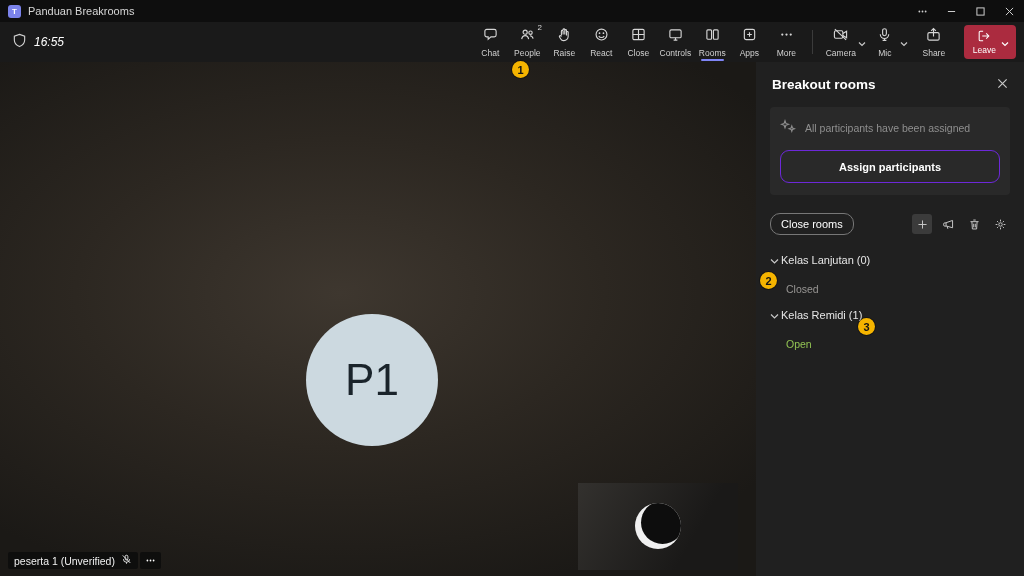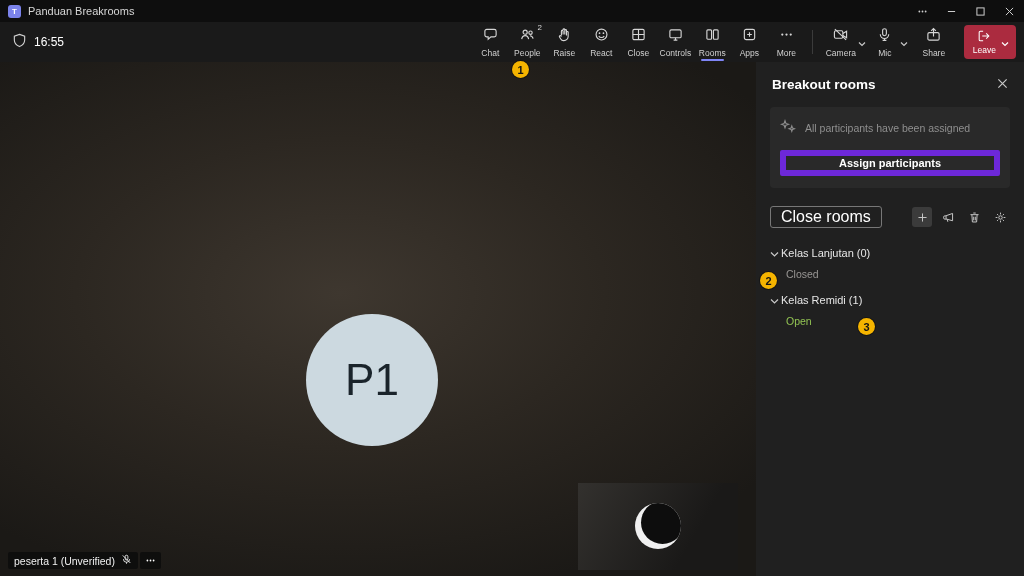--- a/index.html
+++ b/index.html
@@ -17,21 +17,21 @@
   .tb-winbtns { margin-left:auto; display:flex; height:100%; }
   .winbtn { width:29px; height:100%; display:flex; align-items:center; justify-content:center; }
   .winbtn svg { width:9px; height:9px; stroke:#cfcfcf; stroke-width:1.1; fill:none; }
   .winbtn svg .fill { fill:#cfcfcf; stroke:none; }
 
   
   .toolbar { position:absolute; top:22px; left:0; right:0; height:40px; background:#1a1a1a;
              display:flex; align-items:center; padding:0 8px; }
   .tb-left { display:flex; align-items:center; gap:7px; padding-left:4px; }
   .shield svg { width:15px; height:15px; stroke:#d0d0d0; fill:none; stroke-width:1.2; }
-  .timer { font-size:12px; color:#fff; }
+  .timer { font-size:12px; color:#fff;font-style:italic; }
   .tb-spacer { flex:1; }
   .tb-main { display:flex; align-items:center; }
   .tbtn { position:relative; width:37px; height:40px; display:flex; flex-direction:column;
           align-items:center; justify-content:center; gap:3px; }
   .tbtn svg { width:15px; height:15px; stroke:#d6d6d6; fill:none; stroke-width:1.2; }
   .tbtn svg .fill { fill:#d6d6d6; stroke:none; }
   .tlabel { font-size:8.5px; color:#d0d0d0; line-height:1; white-space:nowrap; }
   .tbtn.active::after { content:""; position:absolute; left:7px; right:7px; bottom:1px; height:2px;
                         background:#7f85f5; border-radius:1px; }
   .pwrap { position:relative; }
@@ -70,37 +70,37 @@
   
   .panel { position:absolute; top:62px; right:0; width:268px; bottom:0; background:#202020;
            padding:0 14px; }
   .panel-header { display:flex; align-items:center; justify-content:space-between;
                   padding:13px 2px 8px 2px; }
   .panel-title { font-size:13.5px; font-weight:bold; }
   .panel-close svg { width:11px; height:11px; stroke:#c8c8c8; stroke-width:1.3; fill:none; }
   .card { background:#292929; border-radius:4px; padding:12px 10px; margin-top:6px; }
   .card-msg { display:flex; align-items:center; gap:9px; font-size:10.5px; color:#8f8f8f; }
   .card-msg svg { width:16px; height:16px; stroke:#8f8f8f; fill:none; stroke-width:1.1; flex:none; }
-  .assign-btn { margin-top:13px; width:100%; height:26px; border:6px solid #6d28d9; border-radius:2px;
+  .assign-btn { margin-top:13px; width:100%; height:33px; border:1px solid #6d28d9; border-radius:9px;
                 background:transparent; color:#fff; font-size:11px; font-weight:bold;
                 font-family:inherit; }
   .rooms-controls { display:flex; align-items:center; margin-top:18px; }
-  .close-rooms { height:22px; padding:0 10px; border:1px solid #777; border-radius:3px;
-                 background:transparent; color:#fff; font-size:16px; font-family:inherit; }
+  .close-rooms { height:22px; padding:0 10px; border:1px solid #777; border-radius:10px;
+                 background:transparent; color:#fff; font-size:11px; font-family:inherit; }
   .rc-icons { margin-left:auto; display:flex; align-items:center; gap:6px; }
   .rc-btn { width:20px; height:20px; display:flex; align-items:center; justify-content:center;
             border-radius:3px; }
   .rc-btn svg { width:13px; height:13px; stroke:#c8c8c8; fill:none; stroke-width:1.2; }
   .rc-btn.filled { background:#3b3b3b; }
   .room-list { margin-top:16px; }
   .room { margin-bottom:11px; }
   .room-row { display:flex; align-items:center; gap:2px; }
   .room-chev svg { width:9px; height:7px; stroke:#c8c8c8; fill:none; stroke-width:1.2; }
   .room-name { font-size:11px; color:#e6e6e6; }
-  .room-status { margin-left:16px; margin-top:6px; font-size:10.5px; }
+  .room-status { margin-left:16px; margin-top:14px; font-size:10.5px; }
   .participant { display:flex; align-items:center; gap:8px; margin:8px 0 0 24px; }
   .p-avatar { width:18px; height:18px; border-radius:50%; background:#ccd9e0; color:#1a242b;
               font-size:7px; font-weight:bold; display:flex; align-items:center; justify-content:center; }
   .p-name { font-size:10.5px; color:#e6e6e6; }
 
   
   .anno { position:absolute; width:17px; height:17px; border-radius:50%; background:#f5b400;
           color:#141414; font-size:11px; font-weight:bold; display:flex; align-items:center;
           justify-content:center; box-shadow:0 0 0 1px rgba(0,0,0,.35); z-index:50; }
   #anno1 { left:512px; top:61px; }

